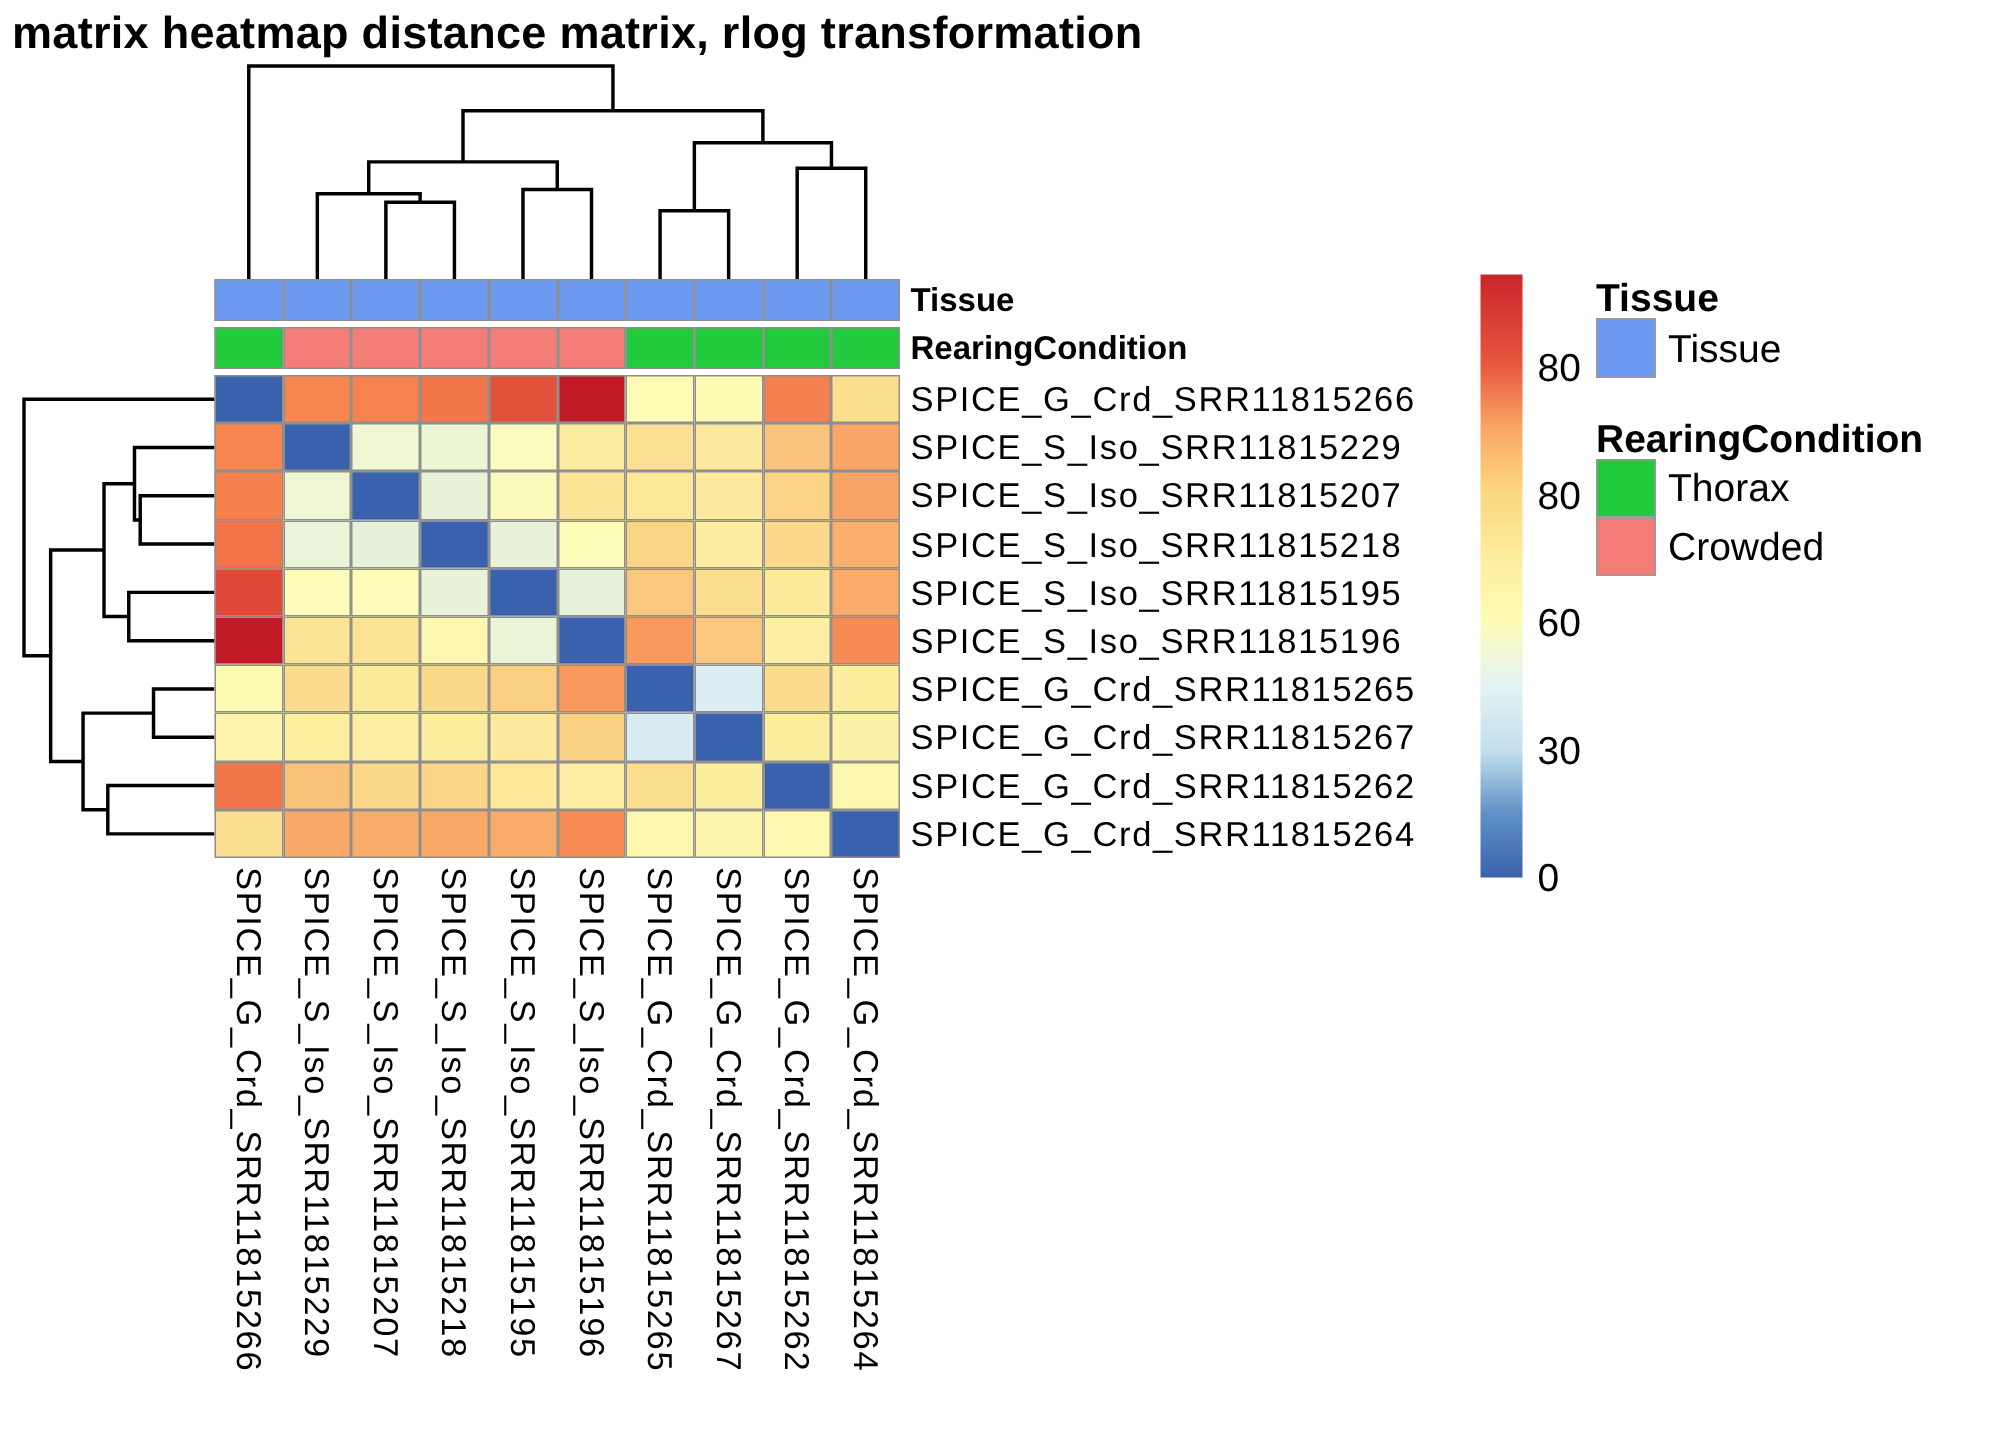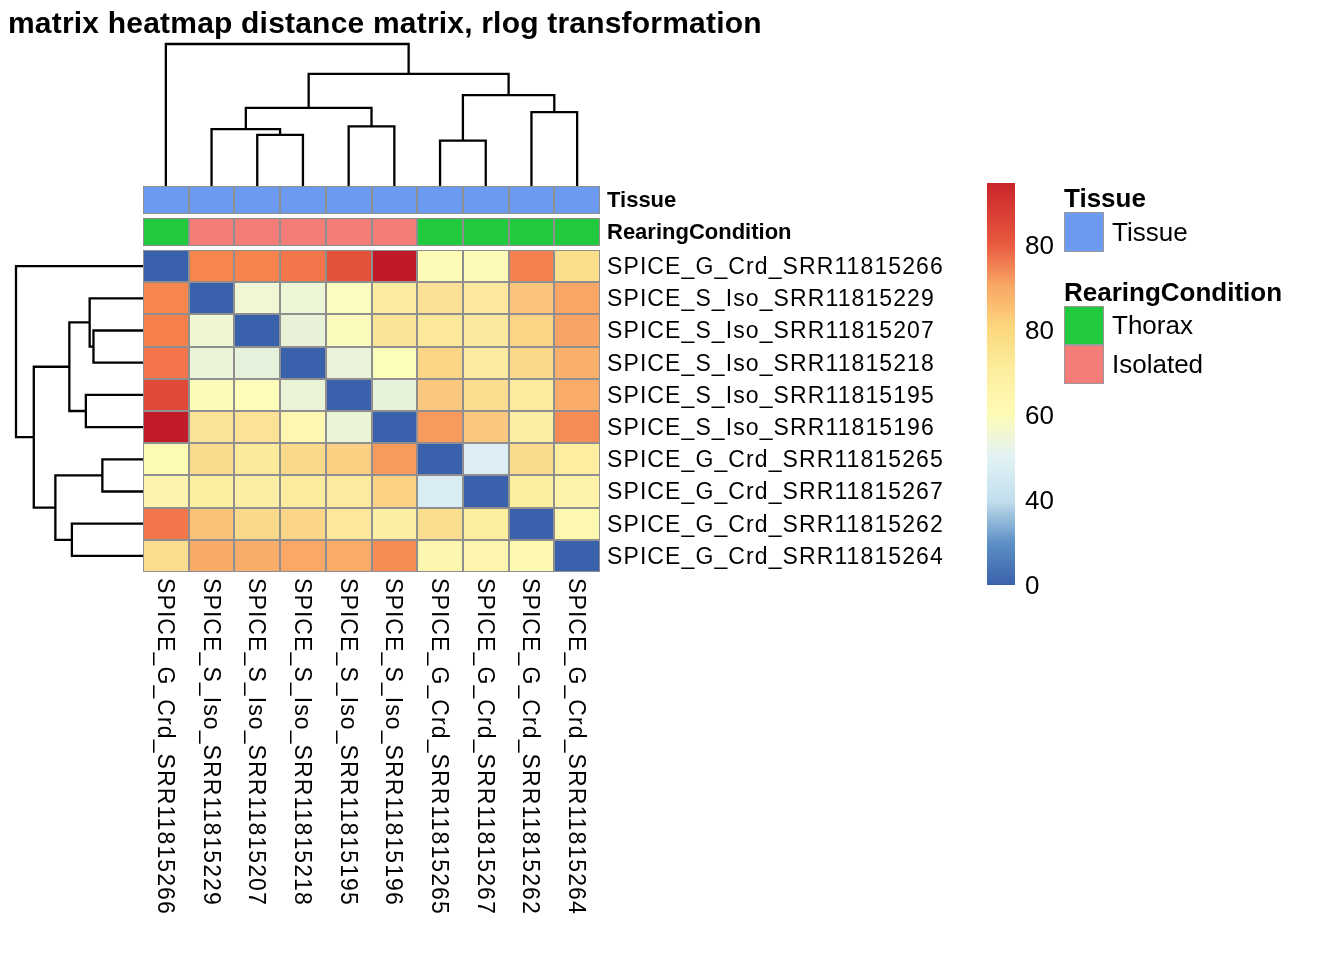--- a/index.html
+++ b/index.html
@@ -243,30 +243,30 @@
       <div class="col-label" style="left: 471.75px;">SPICE_G_Crd_SRR11815267</div>
       <div class="col-label" style="left: 517.45px;">SPICE_G_Crd_SRR11815262</div>
       <div class="col-label" style="left: 563.15px;">SPICE_G_Crd_SRR11815264</div>
     </div>
 
   <div id="colorbar" style="background: linear-gradient(to top, rgb(58, 98, 172) 0%, rgb(94, 144, 197) 10.5%, rgb(194, 223, 237) 21%, rgb(227, 243, 245) 32%, rgb(254, 251, 182) 42.5%, rgb(252, 238, 159) 53%, rgb(252, 215, 126) 64%, rgb(249, 167, 101) 74.5%, rgb(232, 88, 62) 85%, rgb(201, 37, 43) 100%);"></div>
   <div id="colorbar-ticks">
       <div class="cb-tick" style="top: 230.042px;">80</div>
       <div class="cb-tick" style="top: 315.032px;">80</div>
       <div class="cb-tick" style="top: 400.021px;">60</div>
-      <div class="cb-tick" style="top: 485.011px;">40</div>
+      <div class="cb-tick" style="top: 485.011px;">30</div>
       <div class="cb-tick" style="top: 570px;">0</div>
     </div>
 
   <div id="legend">
     <div class="legend-title" style="top:183px;">Tissue</div>
     <div class="legend-title" style="top:277px;">RearingCondition</div>
     <div id="legend-items">
         <div class="legend-swatch" style="top: 212px; height: 40px; background: rgb(109, 154, 241);"></div>
         <div class="legend-item-label" style="top: 212px; height: 40px; line-height: 40px;">Tissue</div>
         <div class="legend-swatch" style="top: 306px; height: 39px; background: rgb(33, 201, 61);"></div>
         <div class="legend-item-label" style="top: 306px; height: 39px; line-height: 39px;">Thorax</div>
         <div class="legend-swatch" style="top: 345px; height: 39px; background: rgb(245, 125, 120);"></div>
-        <div class="legend-item-label" style="top: 345px; height: 39px; line-height: 39px;">Isolated</div>
+        <div class="legend-item-label" style="top: 345px; height: 39px; line-height: 39px;">Crowded</div>
       </div>
   </div>
 
 </div>
 
 </body></html>

